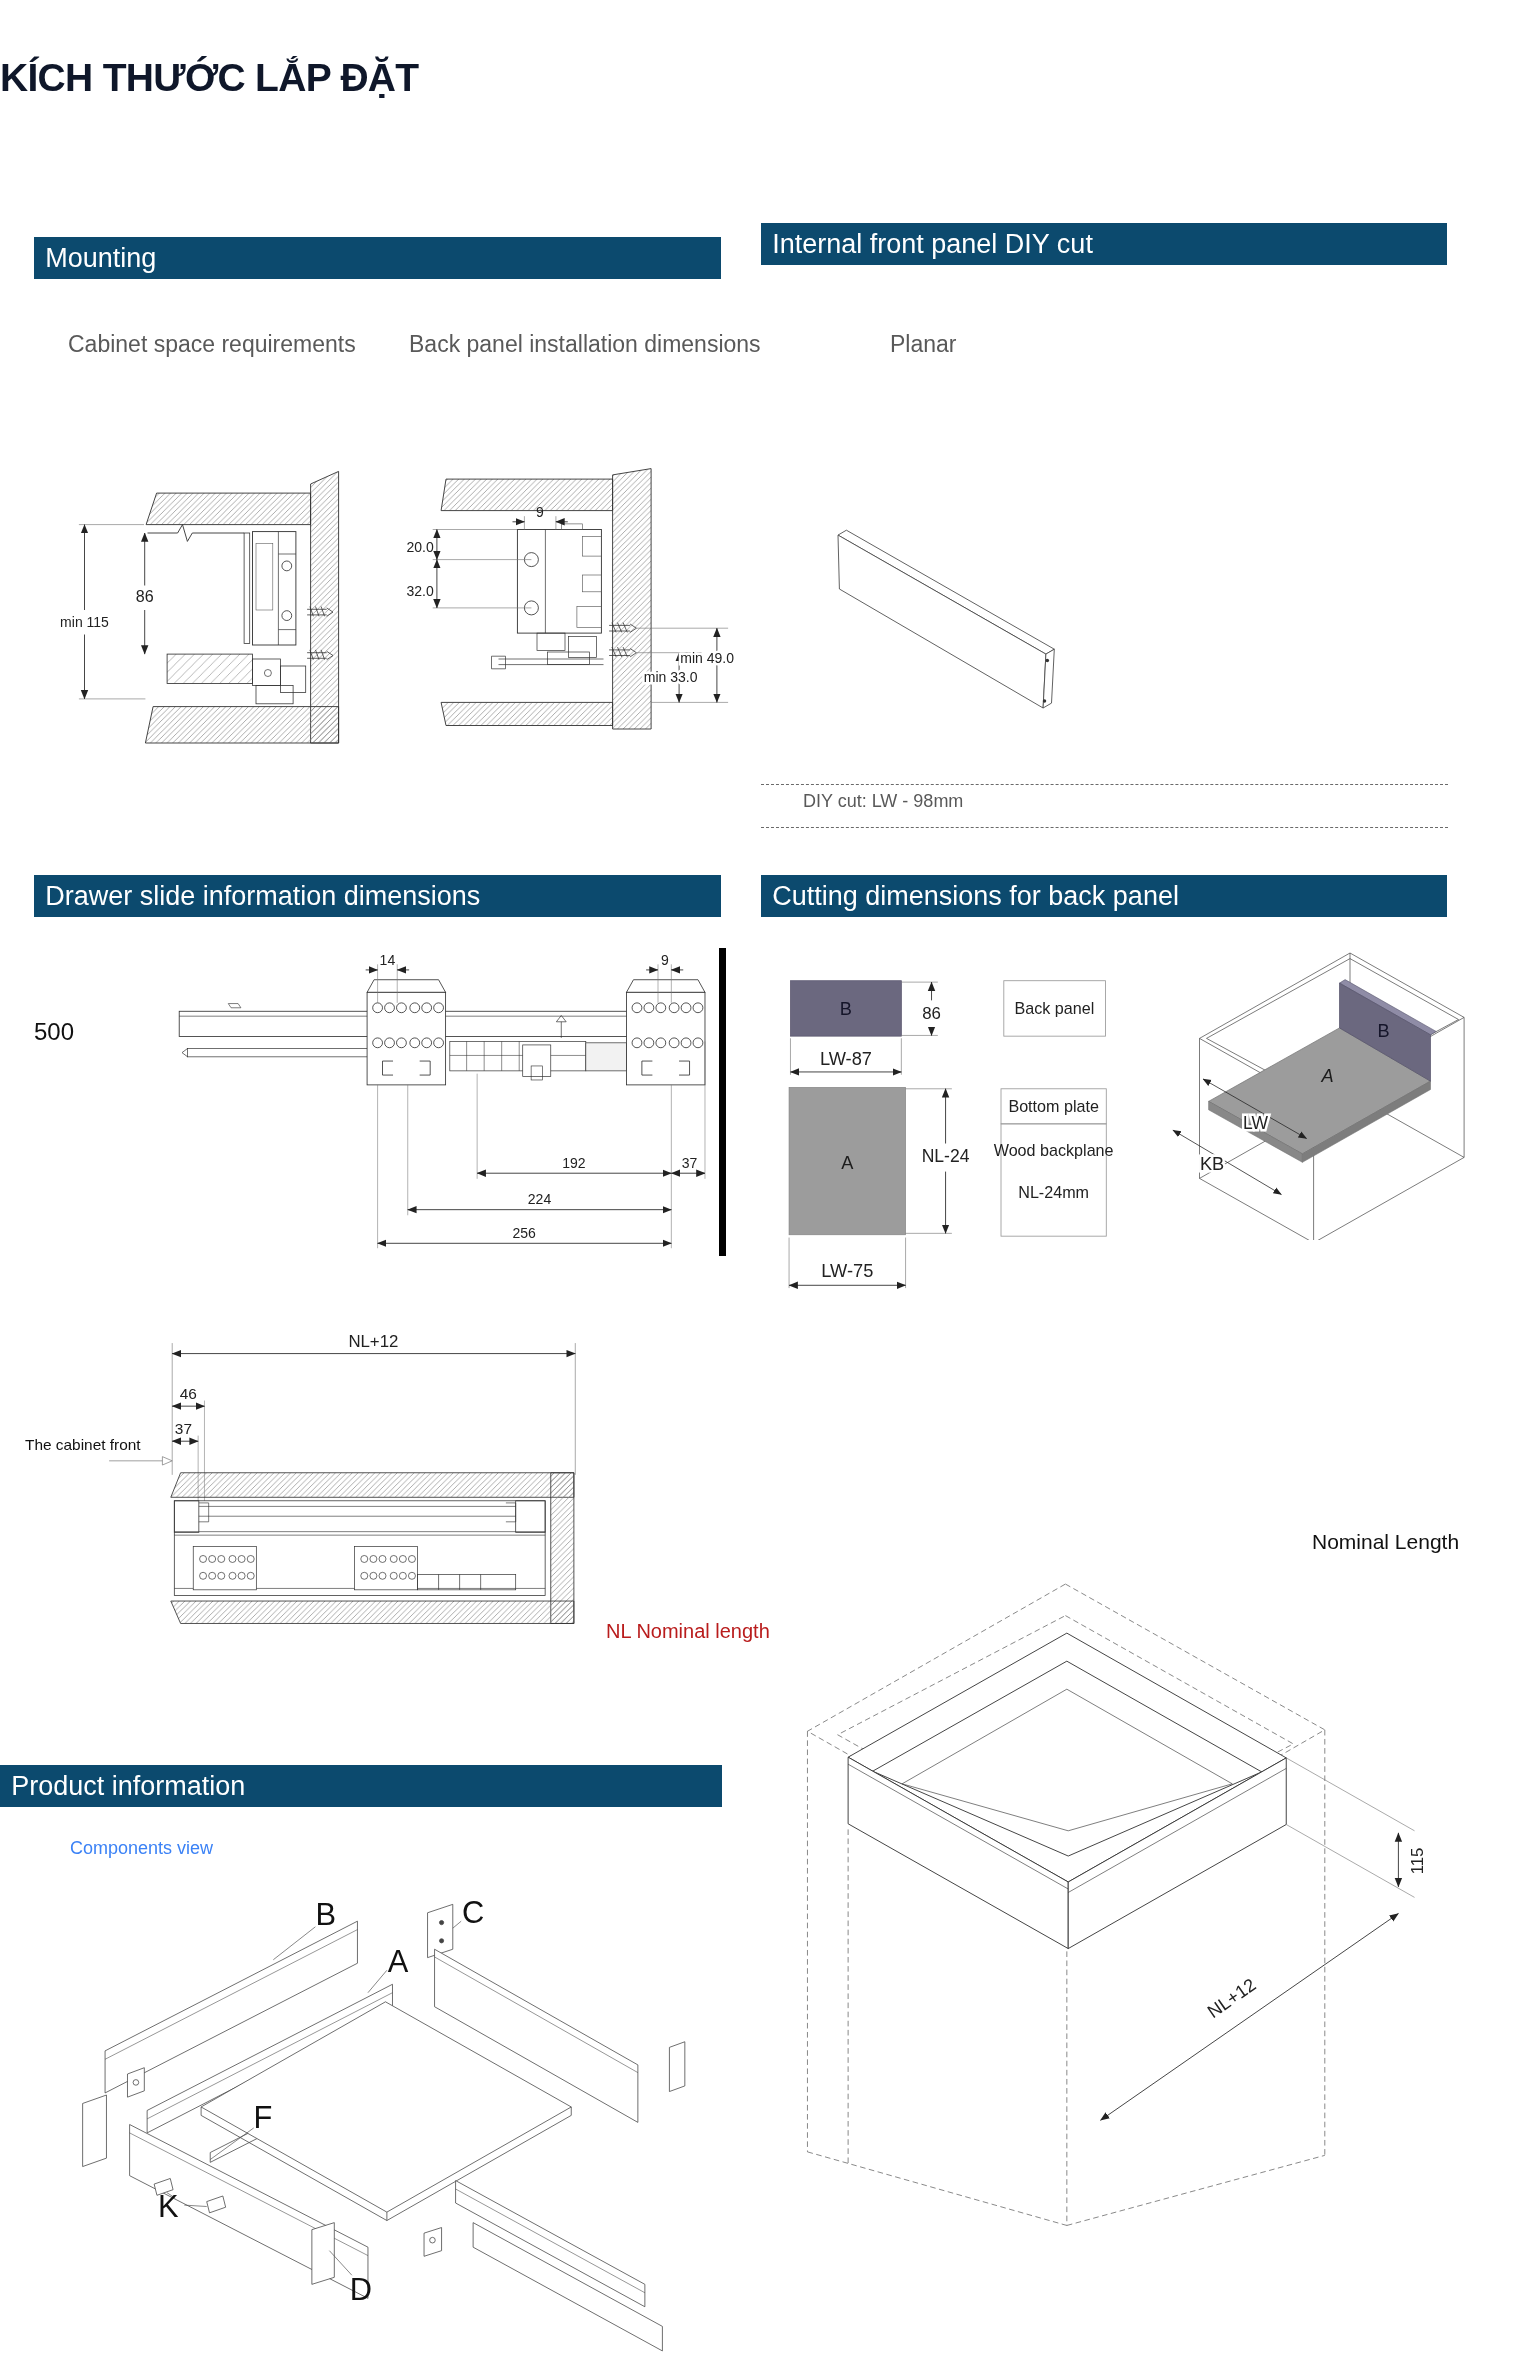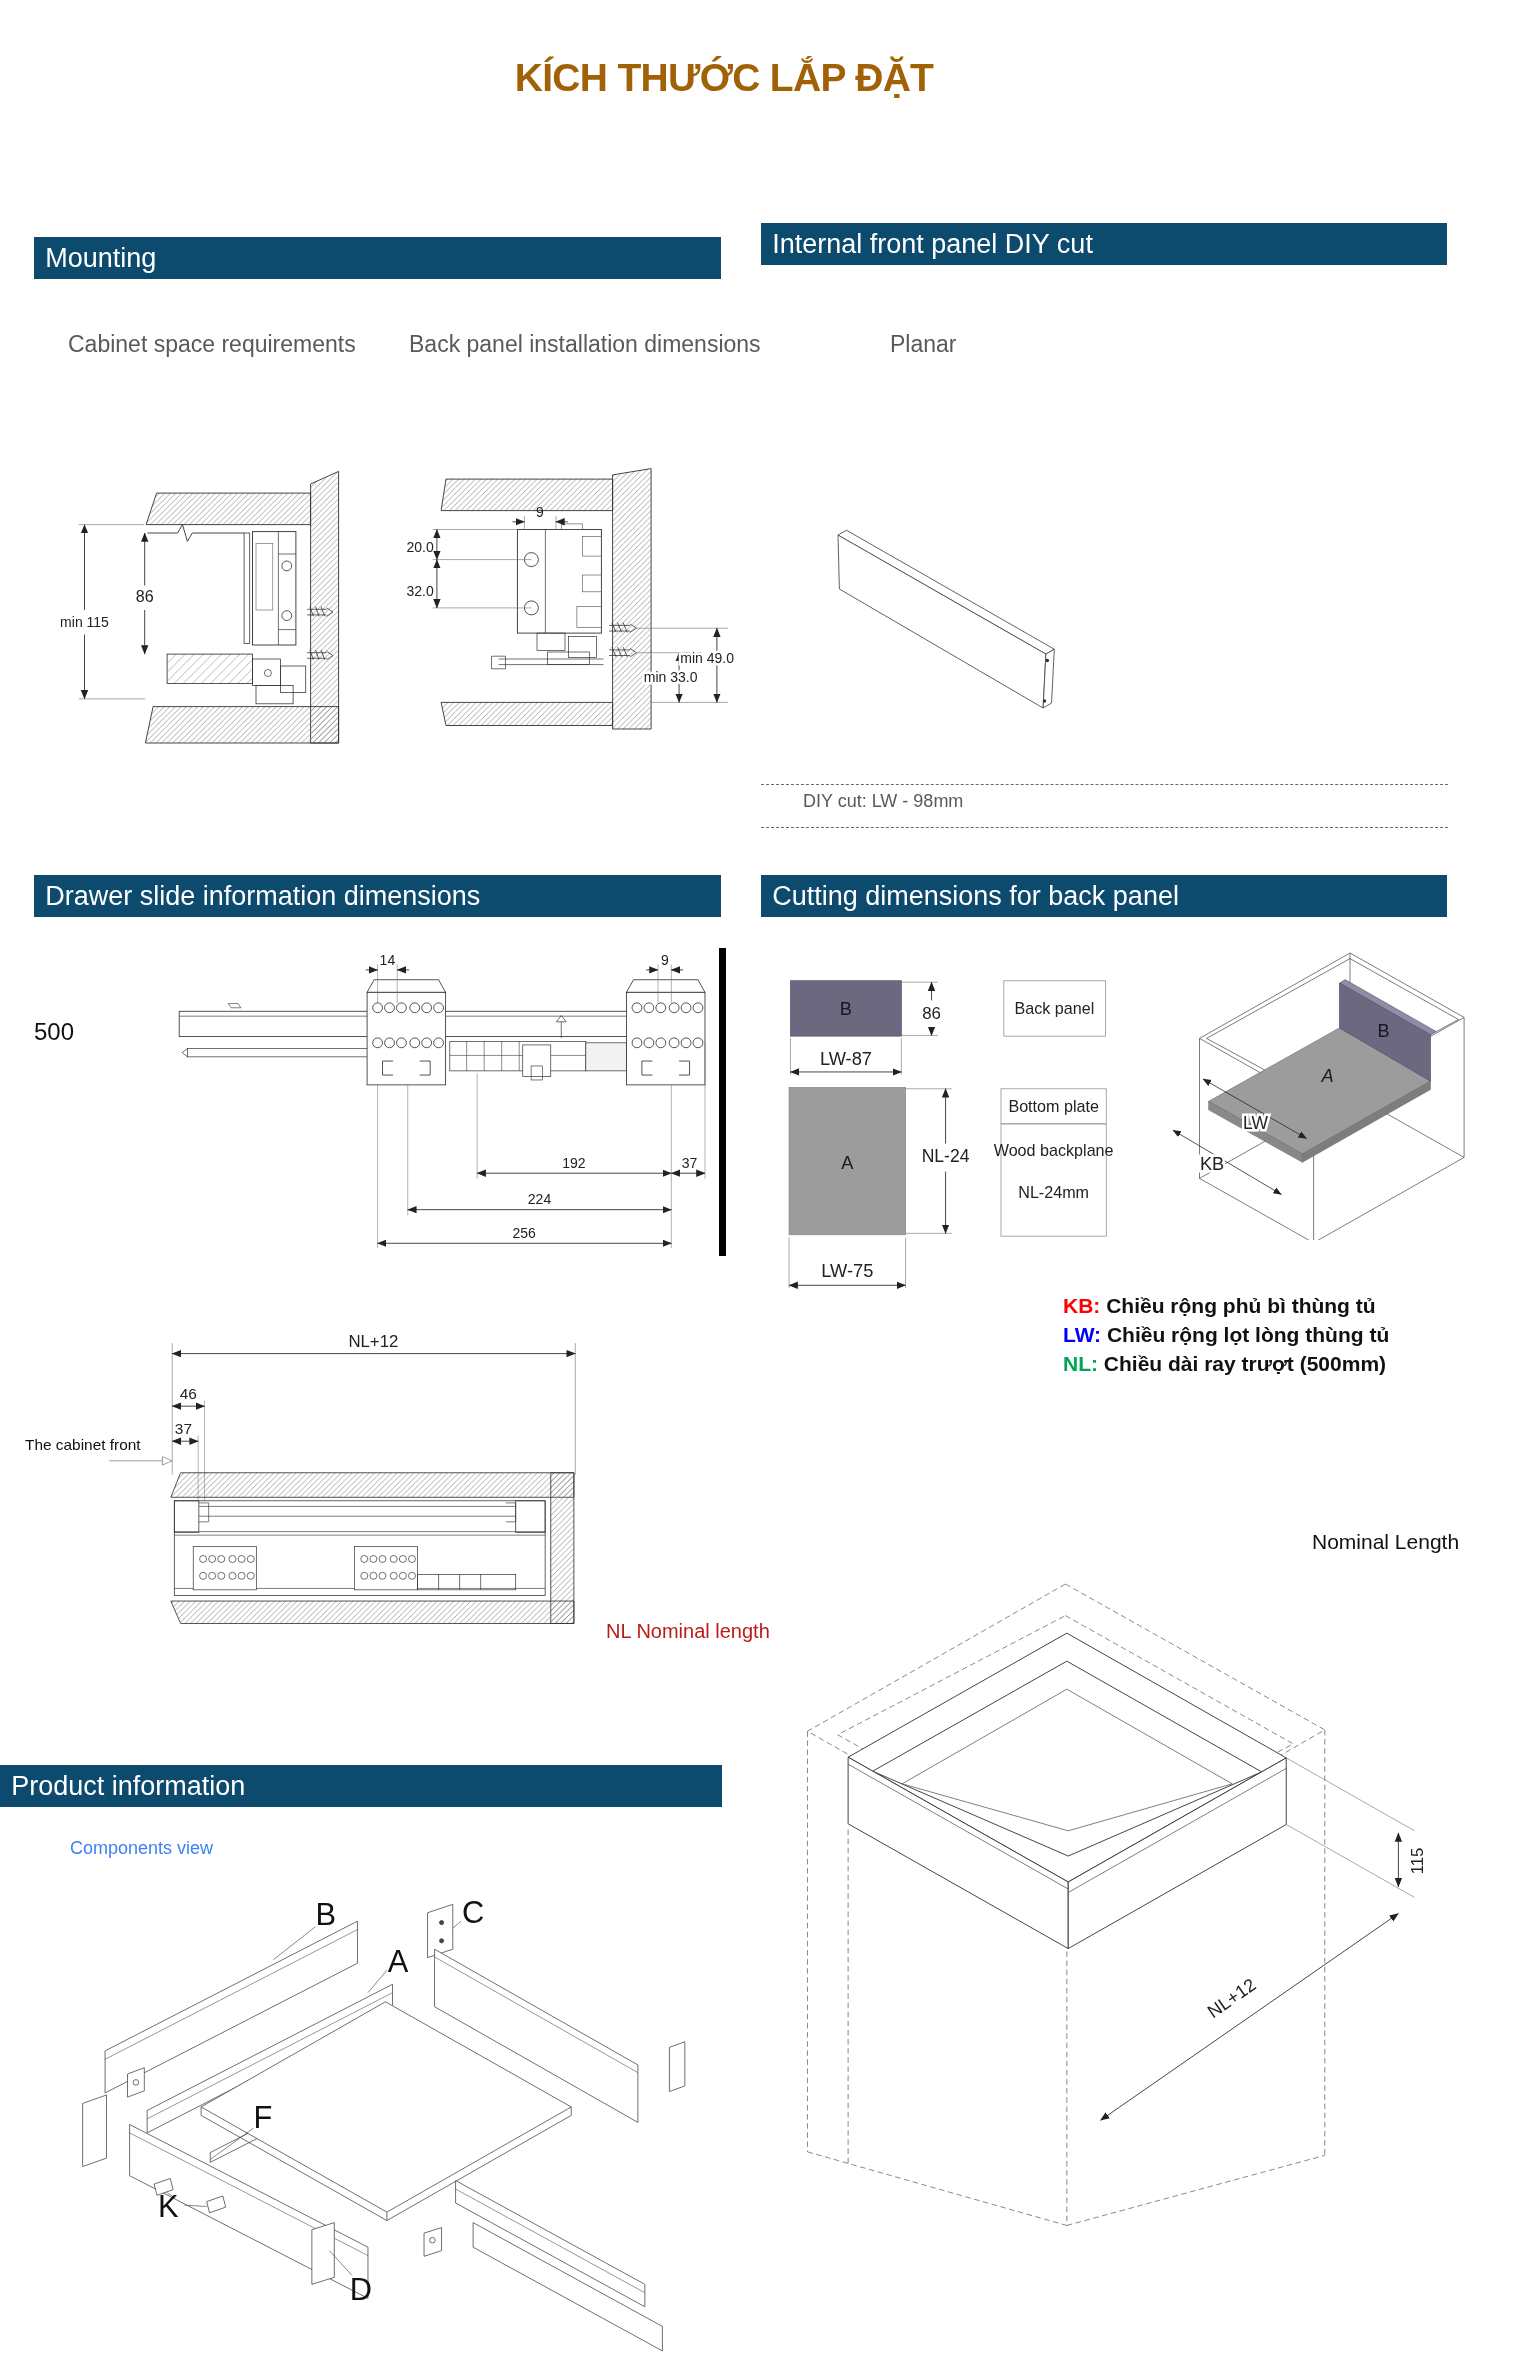--- a/index.html
+++ b/index.html
@@ -1,20 +1,20 @@
 <!DOCTYPE html>
 <html style="font-size:11.2px"><head>
 <meta charset="utf-8">
 <style>
   html,body{margin:0;padding:0;background:#fff;}
   .page{position:relative;width:1535px;height:2377px;background:#fff;overflow:hidden;
         font-family:"Liberation Sans",sans-serif;color:#222;}
   .abs{position:absolute;}
-  .title{left:0;top:56px;width:1448px;text-align:center;font-size:39px;font-weight:bold;
-         color:#a16207;letter-spacing:-0.7px;}
+  .title{left:0;top:56px;width:1448px;font-size:39px;font-weight:bold;
+         color:#0f172a;letter-spacing:-0.7px;}
   .hdr{background:#0c4a6e;color:#fff;font-size:27px;line-height:42px;height:42px;
        padding-left:11.2px;font-weight:400;white-space:nowrap;}
   .sublabel{color:#595959;font-size:23px;white-space:nowrap;}
   .dashline{border-top:1.4px dashed #6a6a6a;height:0;}
   .note{color:#595959;font-size:18px;margin-left:36px;}
   .smallnote{color:#b91c1c;font-size:20px;}
   .biglabel{color:#111;font-size:21px;}
   .len500{color:#111;font-size:24px;}
   .legend{line-height:29px;font-size:21px;font-weight:bold;white-space:nowrap;}
   .legend .desc{color:#111;}
@@ -291,25 +291,20 @@
     <text x="333" y="140" class="dt" style="font-size:26px;fill:#15152a">B</text>
     <text x="253" y="204" class="dt" style="font-size:26px;fill:#1c1c1c;font-style:italic">A</text>
 
     <line x1="75" y1="200" x2="223" y2="285" stroke="#222" stroke-width="1.1" marker-start="url(#ar)" marker-end="url(#ar)"></line>
     <text x="150" y="272" class="dt halo" style="font-size:25px">LW</text>
 
     <line x1="32" y1="273" x2="187" y2="365" stroke="#222" stroke-width="1.1" marker-start="url(#ar)" marker-end="url(#ar)"></line>
     <text x="88" y="330" class="dt halo" style="font-size:26px">KB</text>
   </svg>
 
-  <div class="abs legend" style="left:1063px;top:1291px">
-    <div><span style="color:#ff0000">KB:</span> <span class="desc">Chiều rộng phủ bì thùng tủ</span></div>
-    <div><span style="color:#0000ff">LW:</span> <span class="desc">Chiều rộng lọt lòng thùng tủ</span></div>
-    <div><span style="color:#00a651">NL:</span> <span class="desc">Chiều dài ray trượt (500mm)</span></div>
-  </div>
 
   <svg class="abs" style="left:24.5px;top:1301px" width="701" height="333" viewBox="0 0 1000 475">
 
     <line x1="210" y1="60" x2="210" y2="248" stroke="#777" stroke-width="0.9"></line>
     <line x1="785" y1="60" x2="785" y2="248" stroke="#777" stroke-width="0.9"></line>
     <line x1="210" y1="75" x2="785" y2="75" stroke="#222" stroke-width="1.2" marker-start="url(#ar)" marker-end="url(#ar)"></line>
     <text x="497" y="66" class="dt halo" style="font-size:24px">NL+12</text>
 
     <line x1="256" y1="142" x2="256" y2="420" stroke="#777" stroke-width="0.8"></line>
     <line x1="210" y1="150" x2="256" y2="150" stroke="#222" stroke-width="1.2" marker-start="url(#ar)" marker-end="url(#ar)"></line>

